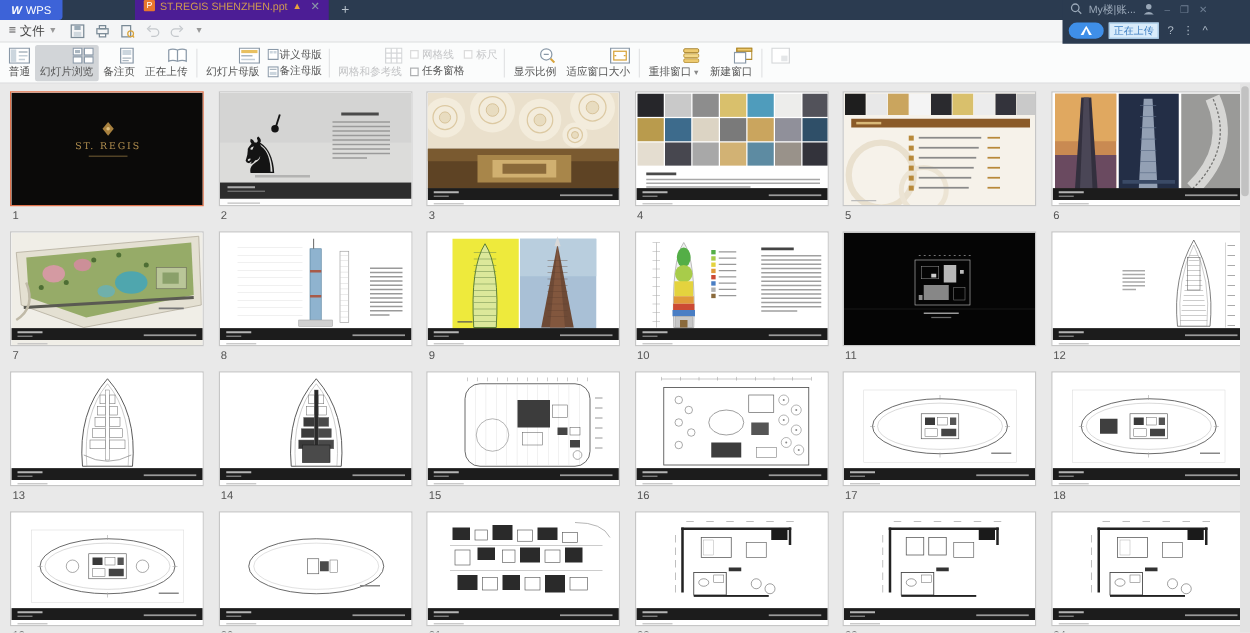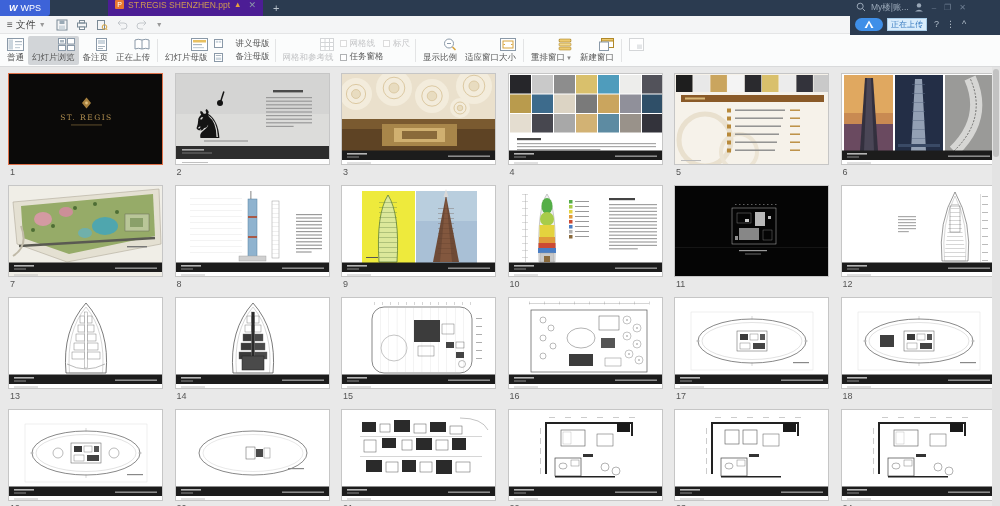--- a/index.html
+++ b/index.html
@@ -34,21 +34,21 @@
 .menus{display:flex;align-items:center}
 .mi{padding:1px 8px}
 .mi.active{background:#e8582c;color:#fff;border-radius:9px}
 
 .ribbon{height:33px;background:#fbfcfc;border-bottom:1px solid #d9dadb;display:flex;align-items:stretch;padding:2px 3px 1px}
 .rsep{width:1px;background:#e3e4e5;margin:3px 3px}
 .rbtn{display:flex;flex-direction:column;align-items:flex-end;justify-content:space-between;padding:2px 4px 1px;font-size:8.5px;color:#555;border-radius:2px}
 .rbtn.sel{background:#d2d5d8}
 .rbtn.dis{color:#c2c3c5}
 .rcol{display:flex;flex-direction:column;justify-content:space-around;padding:1px 2px}
-.rsmall{display:flex;align-items:center;gap:13px;font-size:8.5px;color:#555}
+.rsmall{display:flex;align-items:center;gap:1px;font-size:8.5px;color:#555}
 .rcheckrow{display:flex;gap:8px}
 .rcheck{display:flex;align-items:center;gap:3px;font-size:8.5px}
 .rcheck .box{width:7px;height:7px;border:1px solid #b0b2b4;background:#fff;flex:none}
 .rcheck.dis{color:#c4c5c7}.rcheck.dis .box{border-color:#dcdcdc}
 .rcheck.en{color:#555}
 .dd{font-size:6px;color:#888;margin-left:1px}
 
 .sorter{position:relative;height:439px;background:#e9e9e9;display:grid;grid-template-columns:repeat(6,155px);grid-auto-rows:104px;gap:8px 11.5px;padding:6px 12px 5px 8px;overflow:hidden}
 .thumb{width:155px;height:92px;background:#fff;border:1px solid #c6c6c6;overflow:hidden}
 .thumb.sel{border:1.5px solid #e0714a}

